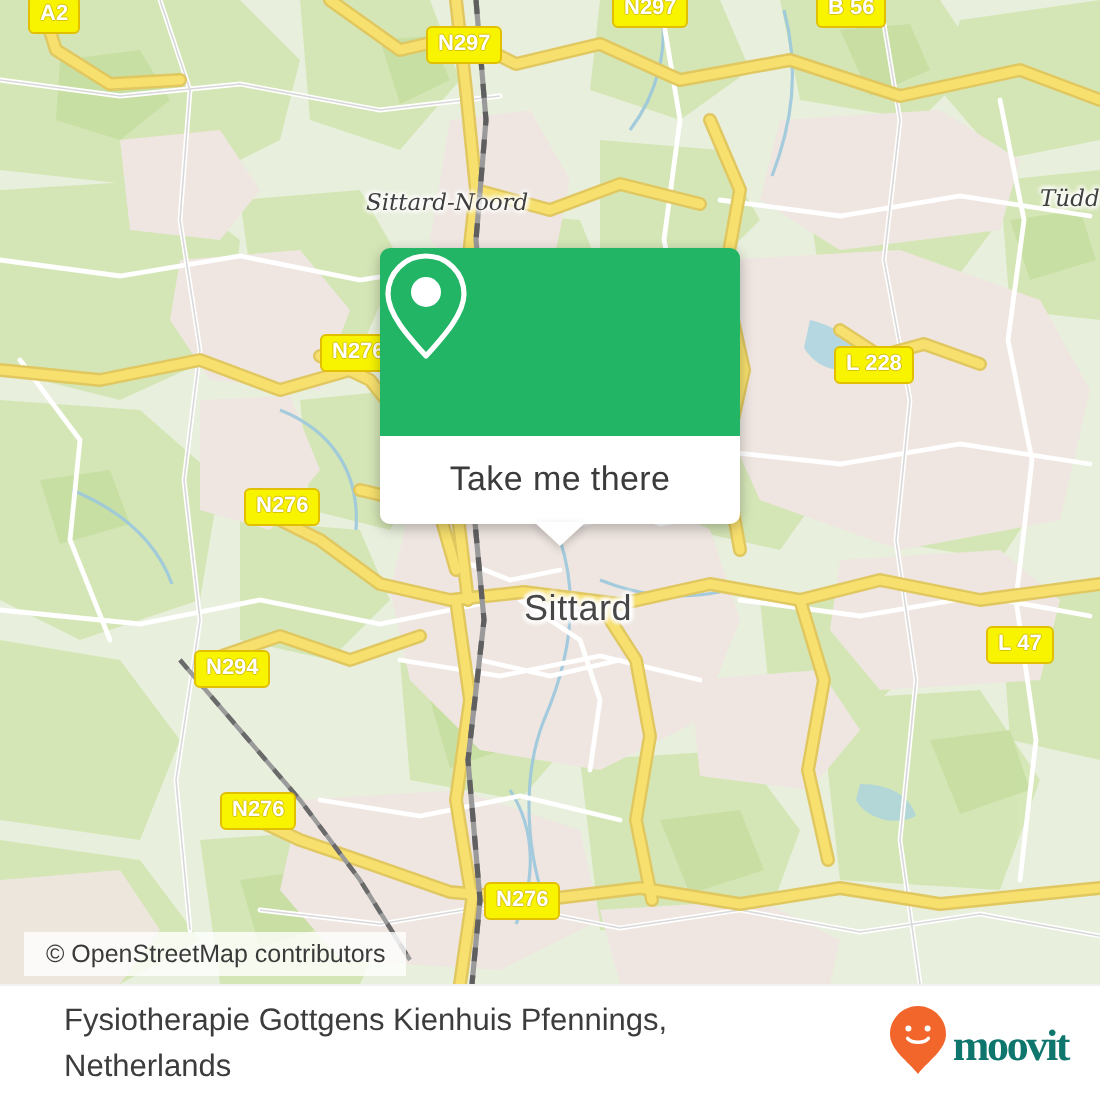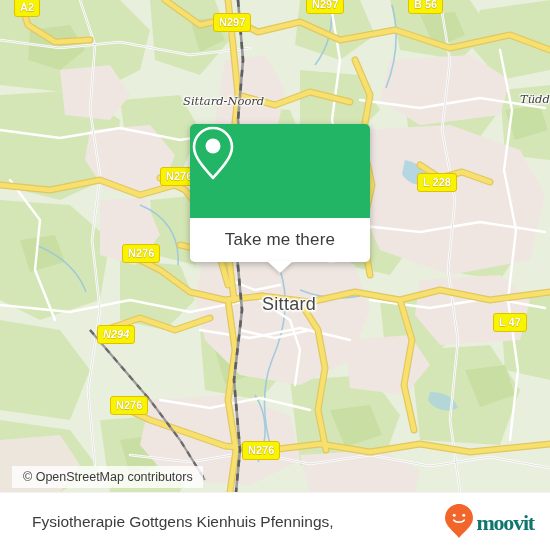--- a/index.html
+++ b/index.html
@@ -346,21 +346,21 @@
 
     <div class="city-label" style="left:262px; top:294px;">Sittard</div>
 
     <div class="shield" style="left:14px; top:-2px;">A2</div>
     <div class="shield" style="left:213px; top:13px;">N297</div>
     <div class="shield" style="left:306px; top:-5px;">N297</div>
     <div class="shield" style="left:408px; top:-5px;">B 56</div>
     <div class="shield" style="left:417px; top:160px;margin-top:13px;">L 228</div>
     <div class="shield" style="left:160px; top:167px;">N276</div>
     <div class="shield" style="left:122px; top:244px;">N276</div>
-    <div class="shield" style="left:97px; top:325px;font-style:italic;">N294</div>
+    <div class="shield" style="left:97px; top:325px;">N294</div>
     <div class="shield" style="left:110px; top:396px;">N276</div>
     <div class="shield" style="left:242px; top:441px;">N276</div>
     <div class="shield" style="left:493px; top:313px;">L 47</div>
 
     <div id="callout">
       <div id="callout-head">
         <span>
           <svg width="46" height="58" viewBox="0 0 46 58" aria-hidden="true">
             <path d="M23 4 C12.5 4 4 12.5 4 23 C4 33 14 44 23 54 C32 44 42 33 42 23 C42 12.5 33.5 4 23 4 Z" fill="none" stroke="#ffffff" stroke-width="2.6" stroke-linejoin="round"></path>
             <circle cx="23" cy="22" r="7.5" fill="#ffffff"></circle>
@@ -375,20 +375,21 @@
 
     <div id="attribution">
       <span>© OpenStreetMap contributors</span>
     </div>
 
   </div>
 
   <div id="bottombar">
     <div id="place-text">
       <span>Fysiotherapie Gottgens Kienhuis Pfennings,</span><br>
+      <span>Netherlands</span>
     </div>
     <div id="brand">
       <span>
         <svg width="30" height="36" viewBox="0 0 30 36" aria-hidden="true">
           <path d="M15 1 C7.3 1 1 7.3 1 15 C1 23 10 28.5 15 35 C20 28.5 29 23 29 15 C29 7.3 22.7 1 15 1 Z" fill="#f2662c"></path>
           <circle cx="10.2" cy="12.2" r="1.5" fill="#ffffff"></circle>
           <circle cx="19.8" cy="12.2" r="1.5" fill="#ffffff"></circle>
           <path d="M9.8 17.2 C12 19.8 18 19.8 20.2 17.2" fill="none" stroke="#ffffff" stroke-width="1.7" stroke-linecap="round"></path>
         </svg>
       </span>

